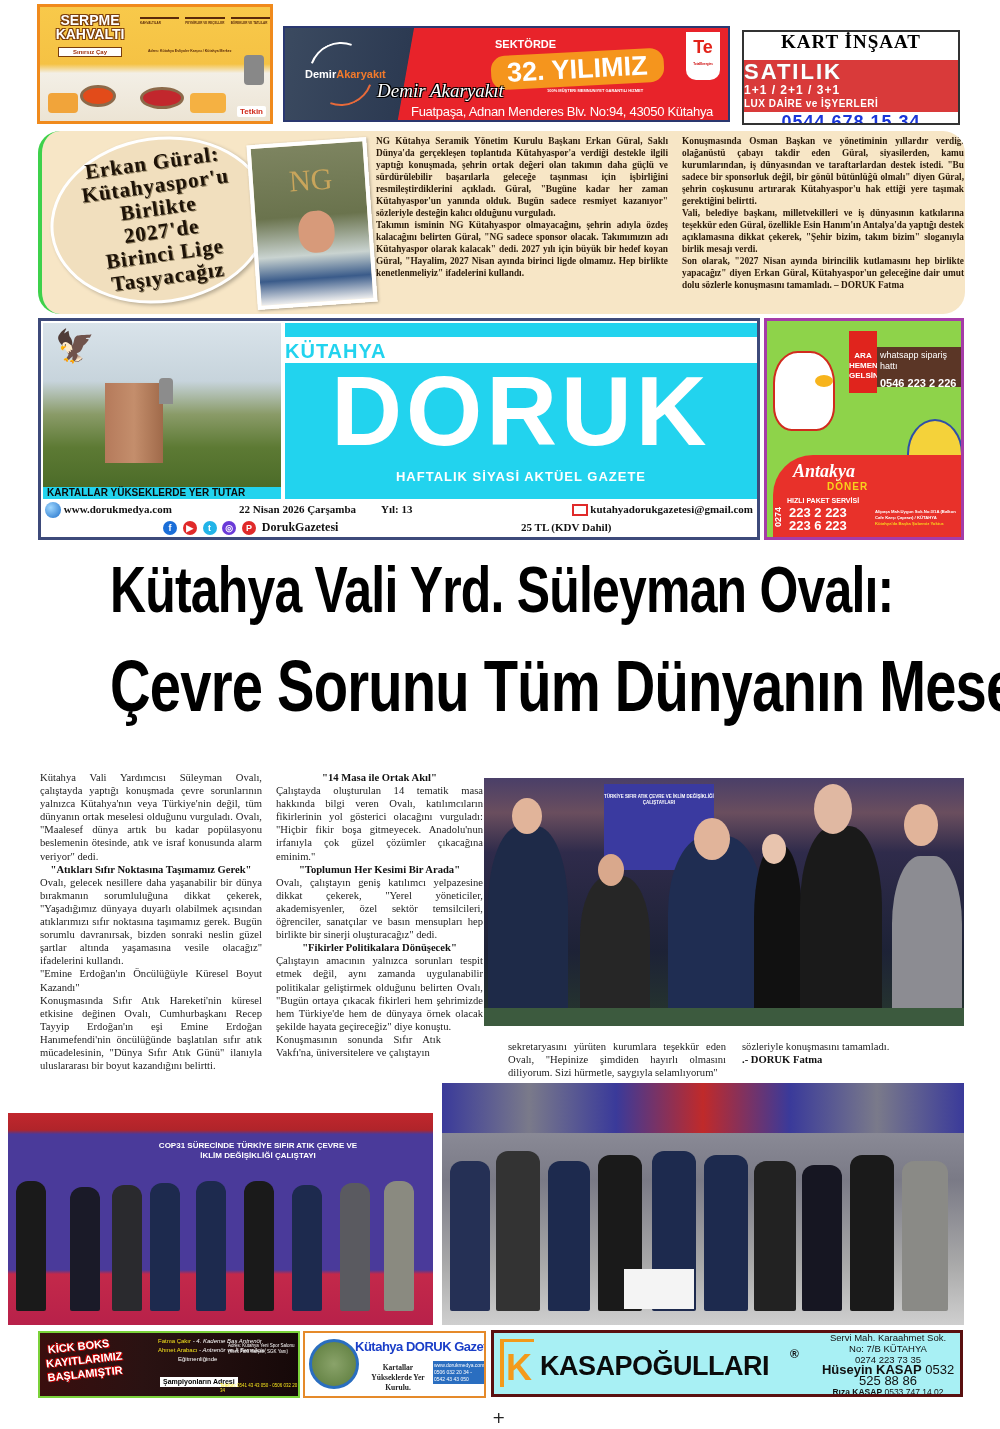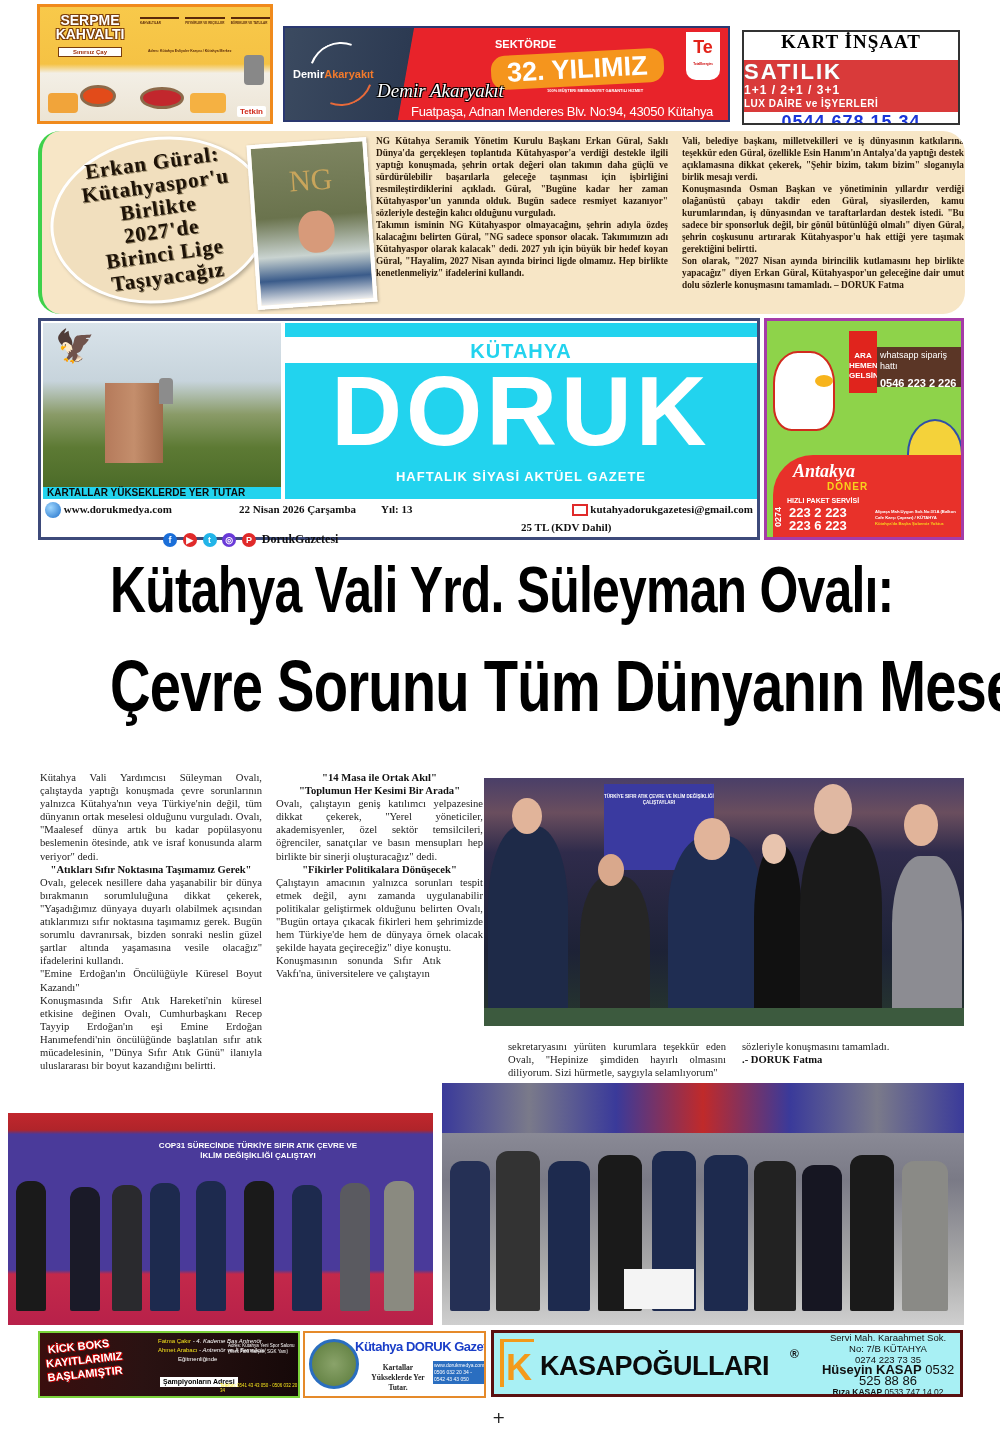--- a/index.html
+++ b/index.html
@@ -12,21 +12,21 @@
 #ad-kahvalti .t1{position:absolute;left:10px;top:6px;width:80px;text-align:center;font:900 14px/14px "Liberation Sans",sans-serif;color:#fff;text-shadow:1px 1px 0 #7a3d0a,-1px -1px 0 #7a3d0a,1px -1px 0 #7a3d0a,-1px 1px 0 #7a3d0a}
 #ad-kahvalti .t2{position:absolute;left:18px;top:40px;width:64px;height:10px;background:#fff;border:1px solid #7a3d0a;font:bold 6px/8px "Liberation Sans",sans-serif;color:#a1310d;text-align:center}
 #ad-kahvalti .menu{position:absolute;left:100px;top:10px;width:130px;display:flex;gap:6px;font:bold 3px/4px "Liberation Sans",sans-serif;color:#5a2a0a}
 #ad-kahvalti .menu div{flex:1;border-top:2px solid #5a2a0a;padding-top:2px;height:22px}
 #ad-kahvalti .addr{position:absolute;left:108px;top:42px;font:bold 3.5px/5px "Liberation Sans",sans-serif;color:#5a2a0a;width:110px}
 .food{position:absolute;border-radius:50%}
 #ad-kahvalti .brand{position:absolute;right:4px;bottom:4px;background:#fff;color:#d02a1a;font:bold 8px "Liberation Sans",sans-serif;padding:1px 3px;border-radius:2px}
 
 #ad-akaryakit{left:283px;top:26px;width:447px;height:96px;border:2px solid #2a3870;background:linear-gradient(100deg,#3b4a60 0%,#2c3a52 28%,#e8232a 28.2%,#e8232a 100%);overflow:hidden}
 #ad-akaryakit .ring{position:absolute;left:24px;top:14px;width:64px;height:64px;border-radius:50%;border:2px solid #fff;border-color:#fff transparent #e86a3a transparent;transform:rotate(-25deg)}
-#ad-akaryakit .logo{position:absolute;left:8px;top:40px;font:bold 11px "Liberation Sans",sans-serif;color:#fff}
+#ad-akaryakit .logo{position:absolute;left:20px;top:40px;font:bold 11px "Liberation Sans",sans-serif;color:#fff}
 #ad-akaryakit .logo span{color:#f37a2b}
 #ad-akaryakit .sek{position:absolute;left:210px;top:10px;font:bold 11px "Liberation Sans",sans-serif;color:#fff}
 #ad-akaryakit .yil{position:absolute;left:206px;top:24px;background:#f5951d;border-radius:14px;padding:0 16px;font:bold 27px/34px "Liberation Sans",sans-serif;color:#fff;transform:rotate(-3deg)}
 #ad-akaryakit .guar{position:absolute;left:262px;top:60px;font:bold 4px "Liberation Sans",sans-serif;color:#fff}
 #ad-akaryakit .script{position:absolute;left:92px;top:52px;font:italic 19px "Liberation Serif",serif;color:#fff;text-shadow:1px 1px 0 #000,-1px -1px 0 #000,1px -1px 0 #000,-1px 1px 0 #000}
 #ad-akaryakit .adr{position:absolute;left:126px;top:76px;font:13px "Liberation Sans",sans-serif;color:#fff;letter-spacing:-0.3px}
 #ad-akaryakit .te{position:absolute;right:8px;top:4px;width:34px;height:48px;background:#fff;border-radius:0 0 10px 10px;text-align:center;font:bold 18px/30px "Liberation Sans",sans-serif;color:#e2231a}
 #ad-akaryakit .te small{display:block;font:bold 3px/4px "Liberation Sans",sans-serif;color:#c00}
 
 #ad-kart{left:742px;top:30px;width:218px;height:95px;border:2px solid #333;background:#fff;overflow:hidden}
@@ -50,21 +50,21 @@
 #ng .col p{margin-bottom:0}
 
 
 #mast{left:38px;top:318px;width:722px;height:222px;border:3px solid #3d4a7a;background:#fff}
 #mast .pic{position:absolute;left:2px;top:2px;width:238px;height:166px;background:linear-gradient(180deg,#d9e3ea 0%,#c7d4dc 35%,#8a9b68 55%,#5d7a34 75%,#4b6b28 100%);overflow:hidden}
 #mast .castle{position:absolute;left:62px;top:60px;width:58px;height:80px;background:linear-gradient(90deg,#b57a5b,#c48e6c,#a06a4a)}
 #mast .castle2{position:absolute;left:116px;top:55px;width:14px;height:26px;background:#8c8c8c;border-radius:4px 4px 0 0}
 #mast .eagle{position:absolute;left:12px;top:4px;font:32px "DejaVu Sans",sans-serif;color:#1a1a1a}
 #mast .slogan{position:absolute;left:2px;top:166px;width:238px;height:12px;background:#22d3ee;font:bold 10px/12px "Liberation Sans",sans-serif;color:#0a0a0a;padding-left:4px;white-space:nowrap}
 #mast .logo{position:absolute;left:244px;top:2px;width:472px;height:176px;background:#22d3ee}
-#mast .logo .band{position:absolute;left:0;top:14px;width:100%;height:26px;background:#fff;text-align:center;font:bold 20px/28px "Liberation Sans",sans-serif;color:#22d3ee;letter-spacing:1px}
+#mast .logo .band{position:absolute;left:0;top:14px;width:100%;height:26px;background:#fff;text-align:left;font:bold 20px/28px "Liberation Sans",sans-serif;color:#22d3ee;letter-spacing:1px}
 #mast .logo .big{position:absolute;left:0;top:38px;width:100%;text-align:center;font:900 98px/100px "Liberation Sans",sans-serif;color:#fff;letter-spacing:4px}
 #mast .logo .sub{position:absolute;left:0;top:146px;width:100%;text-align:center;font:bold 13px "Liberation Sans",sans-serif;color:#fff;letter-spacing:1px}
 #mast .info{position:absolute;left:2px;top:180px;width:714px;height:36px;font:bold 11px/17px "Liberation Serif",serif;color:#111}
 .globe{display:inline-block;width:16px;height:16px;border-radius:50%;background:radial-gradient(circle at 35% 35%,#9fd7ff,#1e6fc9);vertical-align:middle}
 .soc{display:inline-block;width:14px;height:14px;border-radius:50%;vertical-align:middle;color:#fff;font:bold 9px/14px "Liberation Sans",sans-serif;text-align:center;margin-right:3px}
 .mail{display:inline-block;width:16px;height:12px;border:2px solid #e02a2a;border-top-color:#e02a2a;vertical-align:middle;position:relative}
 
 
 #ad-antakya{left:764px;top:318px;width:200px;height:222px;border:3px solid #a53ca8;background:#8ed34a;overflow:hidden}
 #ad-antakya .chick{position:absolute;left:6px;top:30px;width:62px;height:80px;background:#fff;border-radius:40% 40% 30% 30%;border:2px solid #d12b1e}
@@ -180,22 +180,22 @@
   </div>
   <div class="photo">
     <div class="ngl">NG</div>
     <div class="face"></div>
   </div>
   <div class="col col1">
     <p>NG Kütahya Seramik Yönetim Kurulu Başkanı Erkan Güral, Saklı Dünya'da gerçekleşen toplantıda Kütahyaspor'a verdiği destekle ilgili yaptığı konuşmada, şehrin ortak değeri olan takımın daha güçlü ve sürdürülebilir başarılarla geleceğe taşınması için işbirliğini resmileştirdiklerini açıkladı. Güral, "Bugüne kadar her zaman Kütahyaspor'un yanında olduk. Bugün sadece resmiyet kazanıyor" sözleriyle desteğin kalıcı olduğunu vurguladı.</p>
     <p>Takımın isminin NG Kütahyaspor olmayacağını, şehrin adıyla özdeş kalacağını belirten Güral, "NG sadece sponsor olacak. Takımımızın adı Kütahyaspor olarak kalacak" dedi. 2027 yılı için büyük bir hedef koyan Güral, "Hayalim, 2027 Nisan ayında birinci ligde olmamız. Hep birlikte kenetlenmeliyiz" ifadelerini kullandı.</p>
   </div>
   <div class="col col2">
+    <p>Konuşmasında Osman Başkan ve yönetiminin yıllardır verdiği olağanüstü çabayı takdir eden Güral, siyasilerden, kamu kurumlarından, iş dünyasından ve taraftarlardan destek istedi. "Bu sadece bir sponsorluk değil, bir gönül bütünlüğü olmalı" diyen Güral, şehrin coşkusunu artırarak Kütahyaspor'u hak ettiği yere taşımak gerektiğini belirtti.</p>
     <p>Vali, belediye başkanı, milletvekilleri ve iş dünyasının katkılarına teşekkür eden Güral, özellikle Esin Hanım'ın Antalya'da yaptığı destek açıklamasına dikkat çekerek, "Şehir bizim, takım bizim" sloganıyla birlik mesajı verdi.</p>
-    <p>Konuşmasında Osman Başkan ve yönetiminin yıllardır verdiği olağanüstü çabayı takdir eden Güral, siyasilerden, kamu kurumlarından, iş dünyasından ve taraftarlardan destek istedi. "Bu sadece bir sponsorluk değil, bir gönül bütünlüğü olmalı" diyen Güral, şehrin coşkusunu artırarak Kütahyaspor'u hak ettiği yere taşımak gerektiğini belirtti.</p>
     <p>Son olarak, "2027 Nisan ayında birincilik kutlamasını hep birlikte yapacağız" diyen Erkan Güral, Kütahyaspor'un geleceğine dair umut dolu sözlerle konuşmasını tamamladı. – DORUK Fatma</p>
   </div>
 </div>
 
 <div id="mast" class="abs">
   <div class="pic">
     <div class="eagle">🦅</div>
     <div class="castle"></div>
     <div class="castle2"></div>
   </div>
@@ -209,21 +209,21 @@
     <div style="position:absolute;left:2px;top:0;white-space:nowrap">
       <span class="globe"></span>
       <a style="color:#111;text-decoration:none">www.dorukmedya.com</a>
     </div>
     <div style="position:absolute;left:196px;top:0">22 Nisan 2026 Çarşamba</div>
     <div style="position:absolute;left:338px;top:0">Yıl: 13</div>
     <div style="position:absolute;right:4px;top:0;white-space:nowrap">
       <span class="mail"></span>
       <a style="color:#111;text-decoration:none">kutahyadorukgazetesi@gmail.com</a>
     </div>
-    <div style="position:absolute;left:120px;top:30px;white-space:nowrap">
+    <div style="position:absolute;left:120px;top:18px;white-space:nowrap">
       <span class="soc" style="background:#1a6ed8">f</span>
       <span class="soc" style="background:#e02a2a">▶</span>
       <span class="soc" style="background:#22b4e8">t</span>
       <span class="soc" style="background:#6a3ad8">◎</span>
       <span class="soc" style="background:#e02a2a">P</span>
       <span style="font-size:12px">DorukGazetesi</span>
     </div>
     <div style="position:absolute;left:478px;top:18px">25 TL (KDV Dahil)</div>
   </div>
 </div>
@@ -259,20 +259,21 @@
 
 <div id="col1" class="txt">
   <p>Kütahya Vali Yardımcısı Süleyman Ovalı, çalıştayda yaptığı konuşmada çevre sorunlarının yalnızca Kütahya'nın veya Türkiye'nin değil, tüm dünyanın ortak meselesi olduğunu vurguladı. Ovalı, "Maalesef dünya artık bu kadar popülasyonu beslemenin ötesinde, atık ve israf konusunda alarm veriyor" dedi.</p>
   <p class="ctr"><b>"Atıkları Sıfır Noktasına Taşımamız Gerek"</b></p>
   <p>Ovalı, gelecek nesillere daha yaşanabilir bir dünya bırakmanın sorumluluğuna dikkat çekerek, "Yaşadığımız dünyaya duyarlı olabilmek açısından atıklarımızı sıfır noktasına taşımamız gerek. Bugün sorumlu davranırsak, bizden sonraki neslin güzel şartlar altında yaşamasına vesile olacağız" ifadelerini kullandı.</p>
   <p>"Emine Erdoğan'ın Öncülüğüyle Küresel Boyut Kazandı"</p>
   <p>Konuşmasında Sıfır Atık Hareketi'nin küresel etkisine değinen Ovalı, Cumhurbaşkanı Recep Tayyip Erdoğan'ın eşi Emine Erdoğan Hanımefendi'nin öncülüğünde başlatılan sıfır atık mücadelesinin, "Dünya Sıfır Atık Günü" ilanıyla uluslararası bir boyut kazandığını belirtti.</p>
 </div>
 <div id="col2" class="txt">
   <p class="ctr"><b>"14 Masa ile Ortak Akıl"</b></p>
+  <p>Çalıştayda oluşturulan 14 tematik masa hakkında bilgi veren Ovalı, katılımcıların fikirlerinin yol gösterici olacağını vurguladı: "Hiçbir fikir boşa gitmeyecek. Anadolu'nun irfanıyla çok güzel çözümler çıkacağına eminim."</p>
   <p class="ctr"><b>"Toplumun Her Kesimi Bir Arada"</b></p>
   <p>Ovalı, çalıştayın geniş katılımcı yelpazesine dikkat çekerek, "Yerel yöneticiler, akademisyenler, özel sektör temsilcileri, öğrenciler, sanatçılar ve basın mensupları hep birlikte bir sinerji oluşturacağız" dedi.</p>
   <p class="ctr"><b>"Fikirler Politikalara Dönüşecek"</b></p>
   <p>Çalıştayın amacının yalnızca sorunları tespit etmek değil, aynı zamanda uygulanabilir politikalar geliştirmek olduğunu belirten Ovalı, "Bugün ortaya çıkacak fikirleri hem şehrimizde hem Türkiye'de hem de dünyaya örnek olacak şekilde hayata geçireceğiz" diye konuştu.</p>
   <p style="width:165px">Konuşmasının sonunda Sıfır Atık Vakfı'na, üniversitelere ve çalıştayın</p>
 </div>
 <div id="col3" class="txt">sekretaryasını yürüten kurumlara teşekkür eden Ovalı, "Hepinize şimdiden hayırlı olmasını diliyorum. Sizi hürmetle, saygıyla selamlıyorum"</div>
 <div id="col4" class="txt">
   <p>sözleriyle konuşmasını tamamladı.</p>
   <p><b>.- DORUK Fatma</b></p>
@@ -331,21 +332,21 @@
     <div style="padding-left:20px">Eğitmenliğinde</div>
   </div>
   <div class="addr">Adres: Kütahya Yeni Spor Salonu (Kent Park Karşısı, SGK Yanı)</div>
   <div class="champ">Şampiyonların Adresi</div>
   <div class="tel">Telefon: 0541 43 43 050 - 0506 032 20 34</div>
 </div>
 
 <div id="ad-doruk" class="abs">
   <div class="seal"></div>
   <div class="t">Kütahya DORUK Gazetesi</div>
-  <div class="s" style="width:70px">Kartallar Yükseklerde Yer Tutar.</div>
+  <div class="s" style="width:70px">Kartallar Yükseklerde Yer Kurulu.</div>
   <div class="w">
     <div>www.dorukmedya.com</div>
     <div>0506 032 20 34 - 0542 43 43 050</div>
   </div>
 </div>
 
 <div id="ad-kasap" class="abs">
   <div class="k"></div>
   <div class="name">KASAPOĞULLARI</div>
   <div class="reg">®</div>

